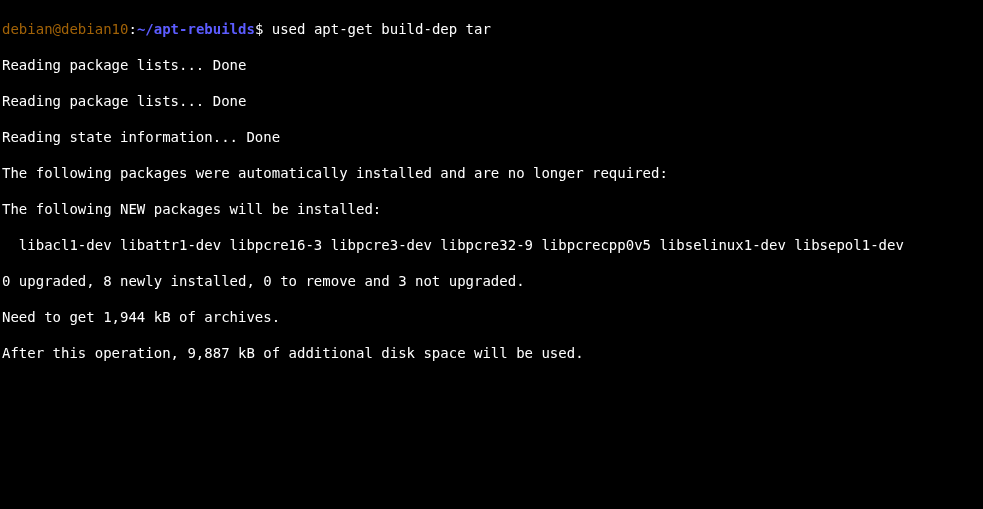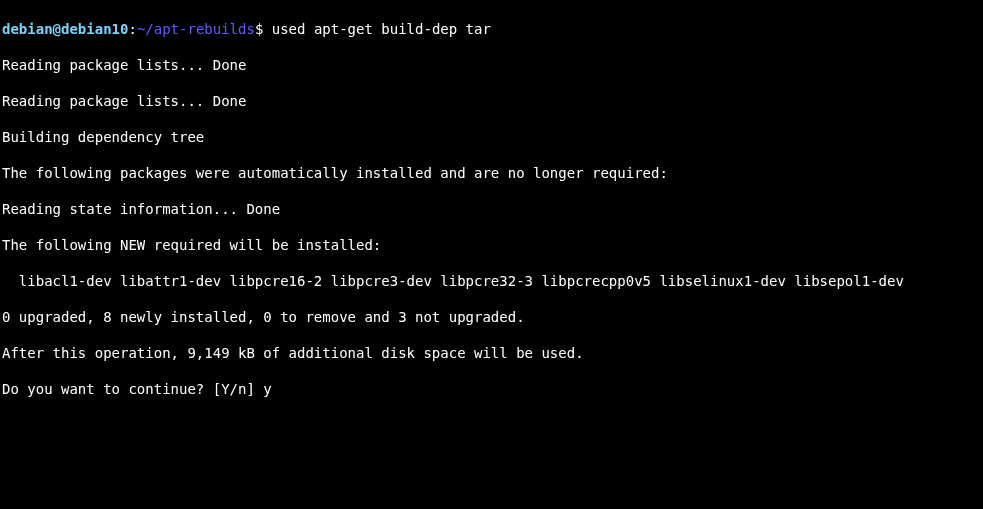--- a/index.html
+++ b/index.html
@@ -14,39 +14,38 @@
     color: #ffffff;
     overflow: hidden;
   }
   .terminal {
     padding: 2px 2px;
     white-space: pre;
   }
   .line {
     display: block;
   }
-  .green { color: #7dd3fc; font-weight: bold; }
-  .blue  { color: #5c5cff; font-weight: normal; }
+  .green { color: #a16207; font-weight: normal; }
+  .blue  { color: #5c5cff; font-weight: bold; }
   .white { color: #ffffff; }
 </style>
 </head>
 <body>
 
 <div class="terminal">
 <span class="line"><span class="green">debian@debian10</span><span class="white">:</span><span class="blue">~/apt-rebuilds</span><span class="white">$ </span><span class="white">used apt-get build-dep tar</span></span>
 <span class="line">Reading package lists... Done</span>
 <span class="line">Reading package lists... Done</span>
-<span class="line">Building dependency tree       </span>
+<span class="line">Reading state information... Done</span>
 <span class="line">The following packages were automatically installed and are no longer required:</span>
-<span class="line">Reading state information... Done</span>
-<span class="line">The following NEW required will be installed:</span>
-<span class="line">  libacl1-dev libattr1-dev libpcre16-2 libpcre3-dev libpcre32-3 libpcrecpp0v5 libselinux1-dev libsepol1-dev</span>
+<span class="line">The following NEW packages will be installed:</span>
+<span class="line">  libacl1-dev libattr1-dev libpcre16-3 libpcre3-dev libpcre32-9 libpcrecpp0v5 libselinux1-dev libsepol1-dev</span>
 <span class="line">0 upgraded, 8 newly installed, 0 to remove and 3 not upgraded.</span>
-<span class="line">After this operation, 9,149 kB of additional disk space will be used.</span>
-<span class="line">Do you want to continue? [Y/n] y</span>
+<span class="line">Need to get 1,944 kB of archives.</span>
+<span class="line">After this operation, 9,887 kB of additional disk space will be used.</span>
 
 
 
 
 
 
 
 </div>
 
 </body></html>

